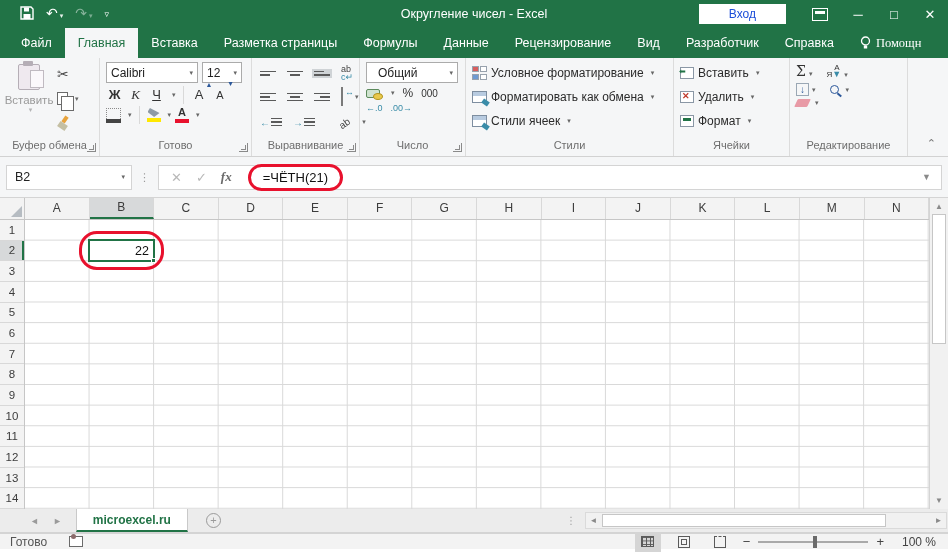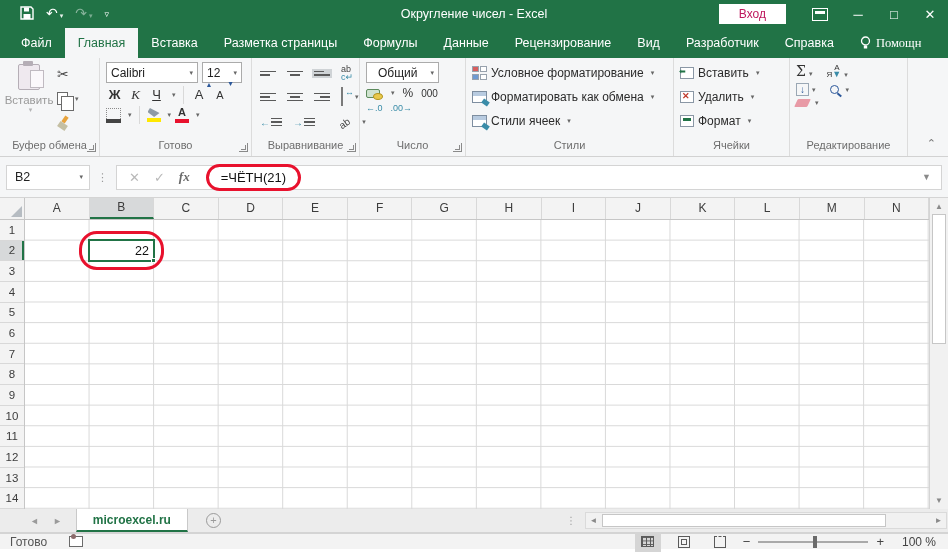--- a/index.html
+++ b/index.html
@@ -8,21 +8,21 @@
             font-family:"Liberation Sans",sans-serif; }
 
   
   .titlebar { height:28px; background:#217346; display:flex; align-items:center; color:#fff; position:relative; }
   .qat { display:flex; align-items:center; gap:12px; margin-left:20px; }
   .qat .qi { font-size:14px; line-height:14px; cursor:default; }
   .qi.dim { opacity:.45; }
   .dd-s { font-size:7px; margin-left:2px; opacity:.9; }
   .win-title { position:absolute; left:50%; transform:translateX(-50%); font-size:12.5px; white-space:nowrap; }
   .tb-right { margin-left:auto; display:flex; align-items:center; height:100%; }
-  .signin { background:#fff; color:#be185d; font-size:12px; padding:3px 20px; margin-right:26px; }
+  .signin { background:#fff; color:#1d4ed8; font-size:12px; padding:3px 30px; margin-right:26px; }
   .ribopt { width:16px; height:13px; border:1px solid #fff; position:relative; margin-right:12px; }
   .ribopt::after { content:""; position:absolute; left:2px; right:2px; top:2px; height:3px; background:#fff; }
   .winbtn { width:36px; height:28px; display:flex; align-items:center; justify-content:center; font-size:13px; }
 
   
   .tabrow { height:30px; background:#217346; display:flex; align-items:stretch; color:#fff; font-size:12.5px; padding-left:8px; }
   .rtab { padding:0 13px; display:flex; align-items:center; gap:5px; white-space:nowrap; }
   .rtab.active { background:#f5f6f7; color:#217346; }
   .rtab.push { margin-left:auto;font-family:Liberation Serif, serif; }
   .tabicon svg { display:block; }
@@ -89,21 +89,21 @@
   .wrapic .tl { color:#3a8ca8; }
   .mergeic { width:18px; height:12px; border:1px solid #7a7a7a; position:relative; background:#fff; }
   .mergeic::after { content:"↔"; position:absolute; left:3px; top:-1px; font-size:9px; color:#3a8ca8; }
   .indt { display:flex; align-items:center; gap:1px; }
   .indt .ar { color:#3a8ca8; font-size:10px; }
   .orient { font-size:10px; color:#444; transform:rotate(-35deg); display:inline-block; }
 
   
   .g-num { width:106px; }
   .g-num .gc { flex-direction:column; gap:3px; padding-top:4px; }
-  .nfmt { width:73px;padding-left:11px; }
+  .nfmt { width:92px;padding-left:11px; }
   .nrow { display:flex; align-items:center; gap:8px; font-size:12px; color:#333; }
   .money { width:14px; height:9px; background:#cfe3cf; border:1px solid #5c8a5c; border-radius:2px; position:relative; }
   .money::after { content:""; position:absolute; right:-4px; bottom:-3px; width:8px; height:5px; background:#e8c84a; border:1px solid #b09420; border-radius:50%; }
   .zeros { font-size:10px; letter-spacing:0; color:#333; }
   .decic { font-size:9px; color:#333; } .decic .tl { color:#3a8ca8; }
 
   
   .g-styles { width:208px; }
   .g-styles .gc { flex-direction:column; gap:2px; padding-top:4px; }
   .sic { width:15px; height:14px; position:relative; flex:0 0 15px; }
@@ -128,21 +128,21 @@
   .sortic { font-size:8px; color:#333; line-height:7px; text-align:center; }
   .sortic .fun { color:#3a8ca8; font-size:9px; }
   .fillic { width:13px; height:13px; border:1px solid #9aa7b4; display:flex; align-items:center; justify-content:center; color:#2b579a; font-size:10px; font-weight:bold; }
   .findic { width:9px; height:9px; border:1.5px solid #2b579a; border-radius:50%; position:relative; }
   .findic::after { content:""; position:absolute; width:5px; height:1.5px; background:#2b579a; bottom:-2px; right:-4px; transform:rotate(40deg); }
   .eraseic { width:13px; height:8px; background:#e89aa6; transform:skewX(-25deg); border-radius:1px; }
   .collapse { position:absolute; right:12px; bottom:6px; color:#777; font-size:11px; }
 
   
   .fbar { height:41px; background:#f5f6f7; border-bottom:1px solid #d4d4d4; display:flex; align-items:center; padding:0 6px; }
-  .namebox { width:84px; height:25px; background:#fff; border:1px solid #d4d4d4; display:flex; align-items:center; font-size:12.5px; color:#222; padding-left:8px; }
+  .namebox { width:126px; height:25px; background:#fff; border:1px solid #d4d4d4; display:flex; align-items:center; font-size:12.5px; color:#222; padding-left:8px; }
   .namebox .dd { margin-left:auto; margin-right:6px; }
   .nb-dots { color:#9a9a9a; font-size:11px; margin:0 7px; letter-spacing:1px; }
   .fformula { flex:1; height:25px; background:#fff; border:1px solid #d4d4d4; display:flex; align-items:center; position:relative; }
   .fxbtns { display:flex; align-items:center; gap:14px; padding:0 12px; color:#b8b8b8; font-size:13px; }
   .fx { color:#6a6a6a; font-style:italic; font-family:"Liberation Serif",serif; font-weight:bold; }
   .f-oval { border:3.5px solid #e8112d; border-radius:15px; padding:3px 12px; font-size:13px; color:#111; margin-left:4px; }
   .fexpand { margin-left:auto; margin-right:10px; color:#8a8a8a; font-size:9px; }
 
   
   .gridwrap { height:311px; position:relative; }

